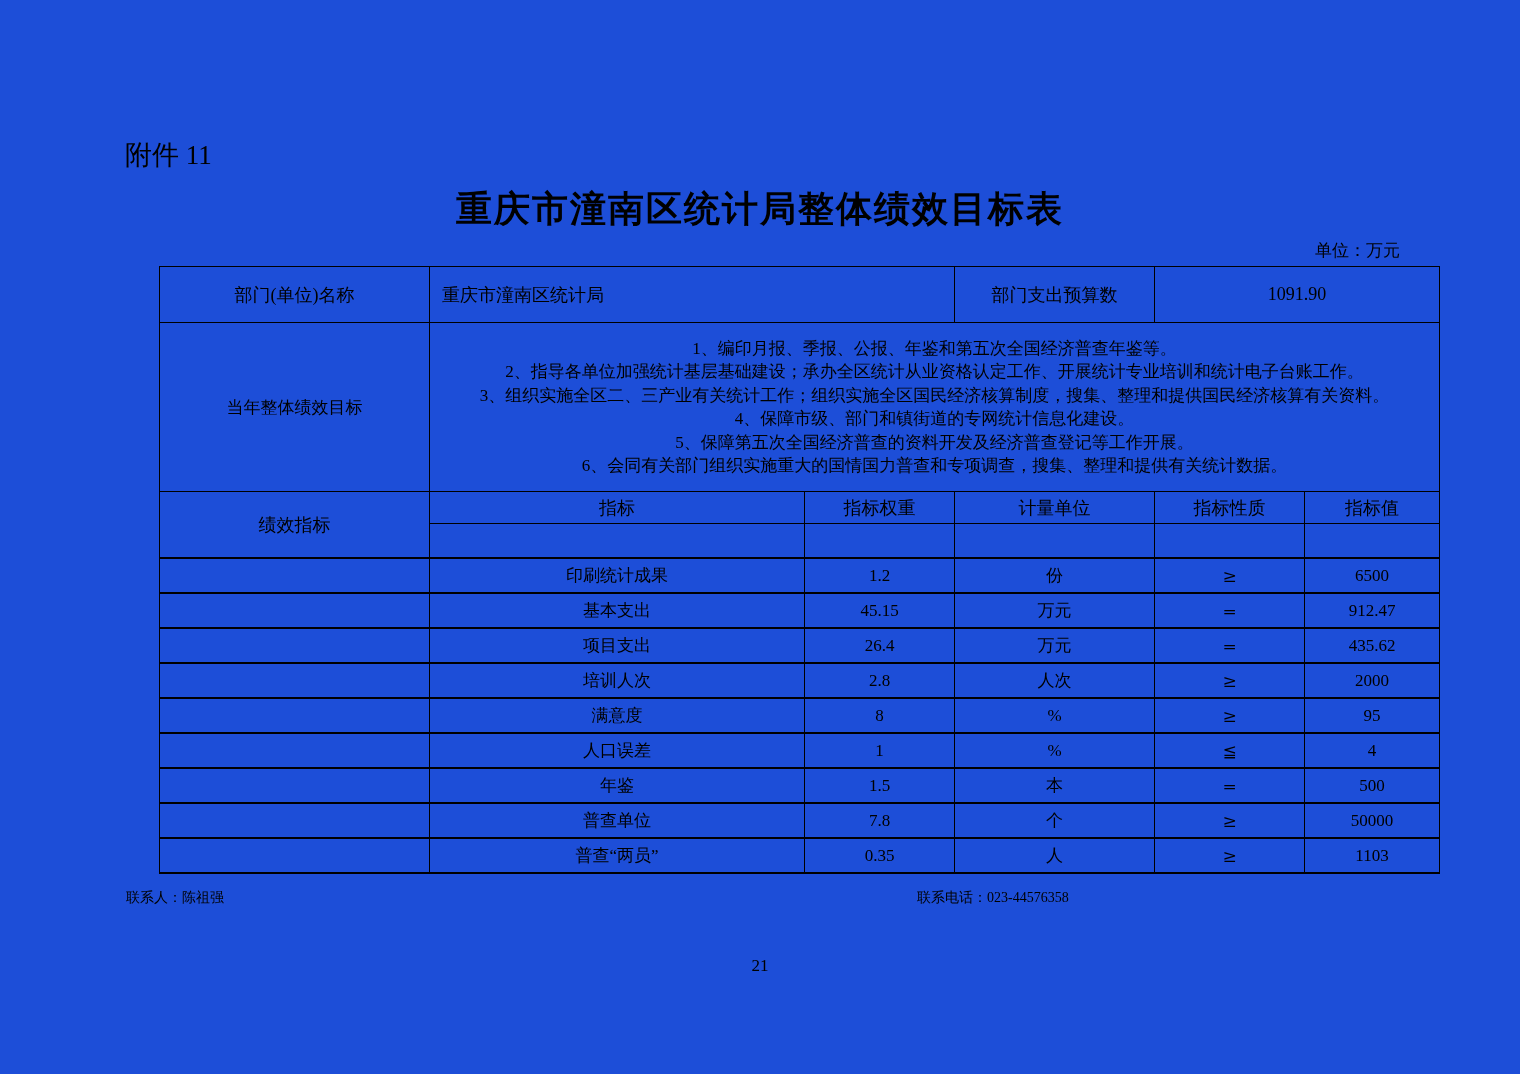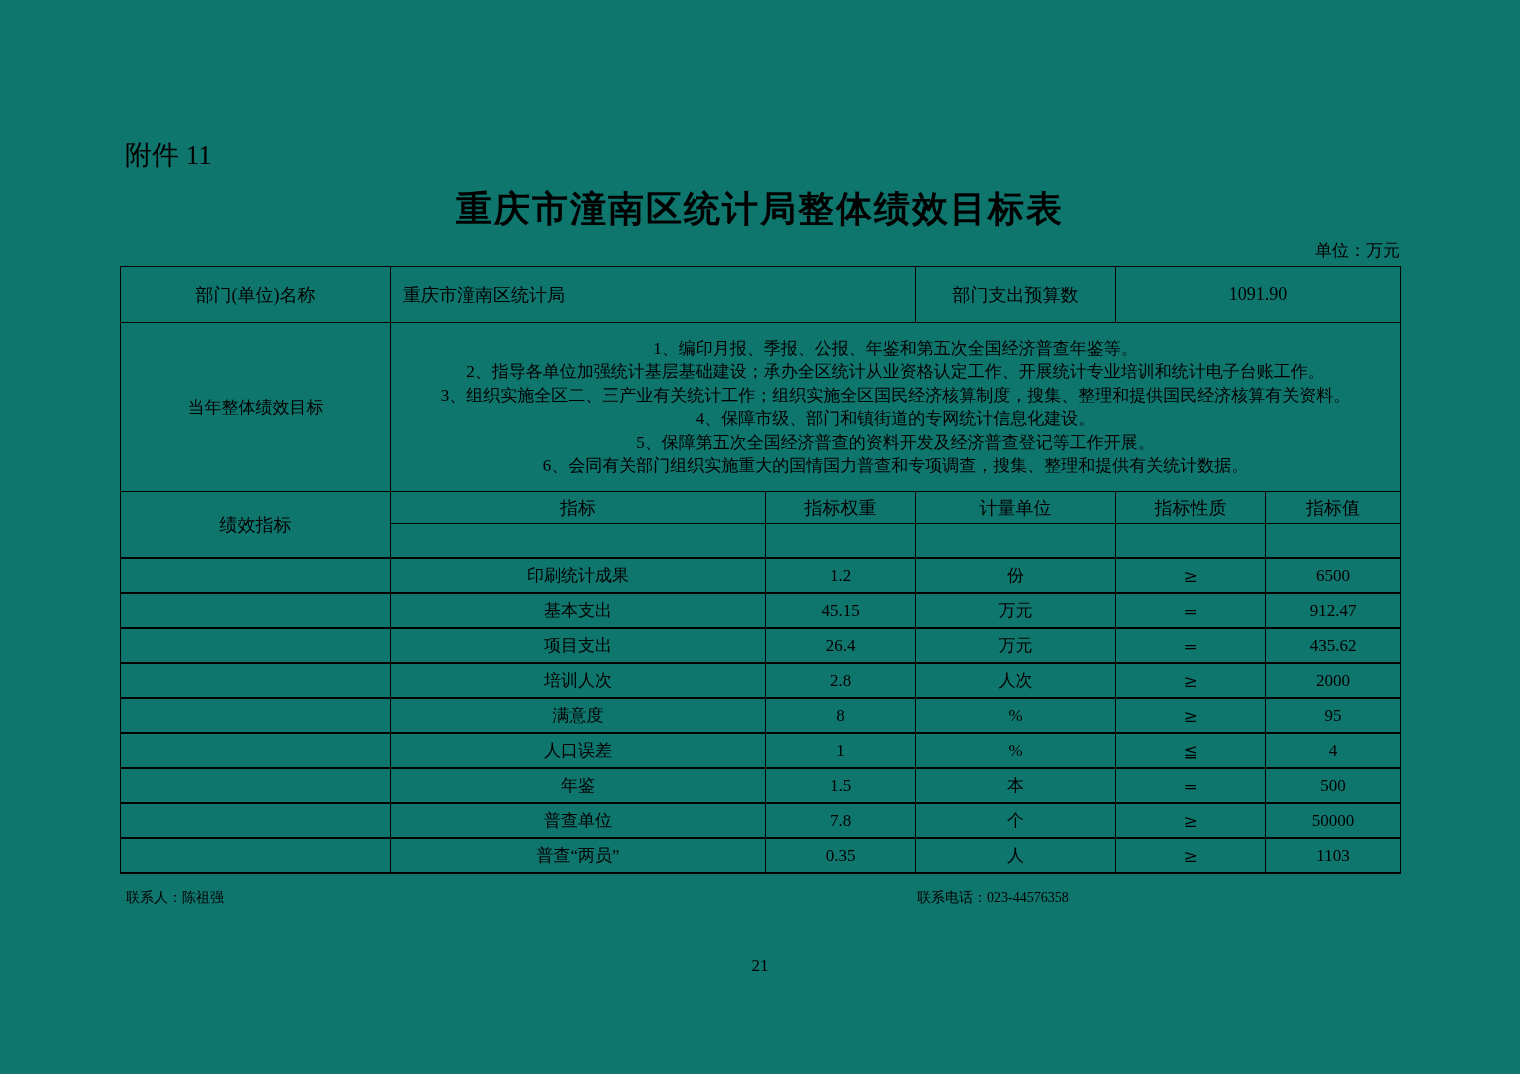--- a/index.html
+++ b/index.html
@@ -6,21 +6,21 @@
     margin: 0;
     padding: 0;
     background: #ffffff;
     color: #000000;
     font-family: "Liberation Serif", "DejaVu Serif", serif;
   }
   .page {
     position: relative;
     width: 1520px;
     height: 1074px;
-    background: #0f766e;
+    background: #1d4ed8;
     box-sizing: border-box;
     padding-top: 138px;
     overflow: hidden;
   }
   .attachment {
     margin-left: 125px;
     font-size: 27px;
     line-height: 34px;
   }
   .title {
@@ -40,20 +40,21 @@
     text-align: right;
     font-size: 17px;
     line-height: 22px;
     margin-top: 8px;
     margin-bottom: 4px;
   }
   table.tbl {
     border-collapse: collapse;
     table-layout: fixed;
     width: 1280px;
+    margin-left: 39px;
   }
   table.tbl td {
     border: 1px solid #000000;
     padding: 0 4px;
     text-align: center;
     vertical-align: middle;
     font-size: 17px;
     overflow: hidden;
   }
   tr.r-info td { height: 55px; font-size: 18px; }

